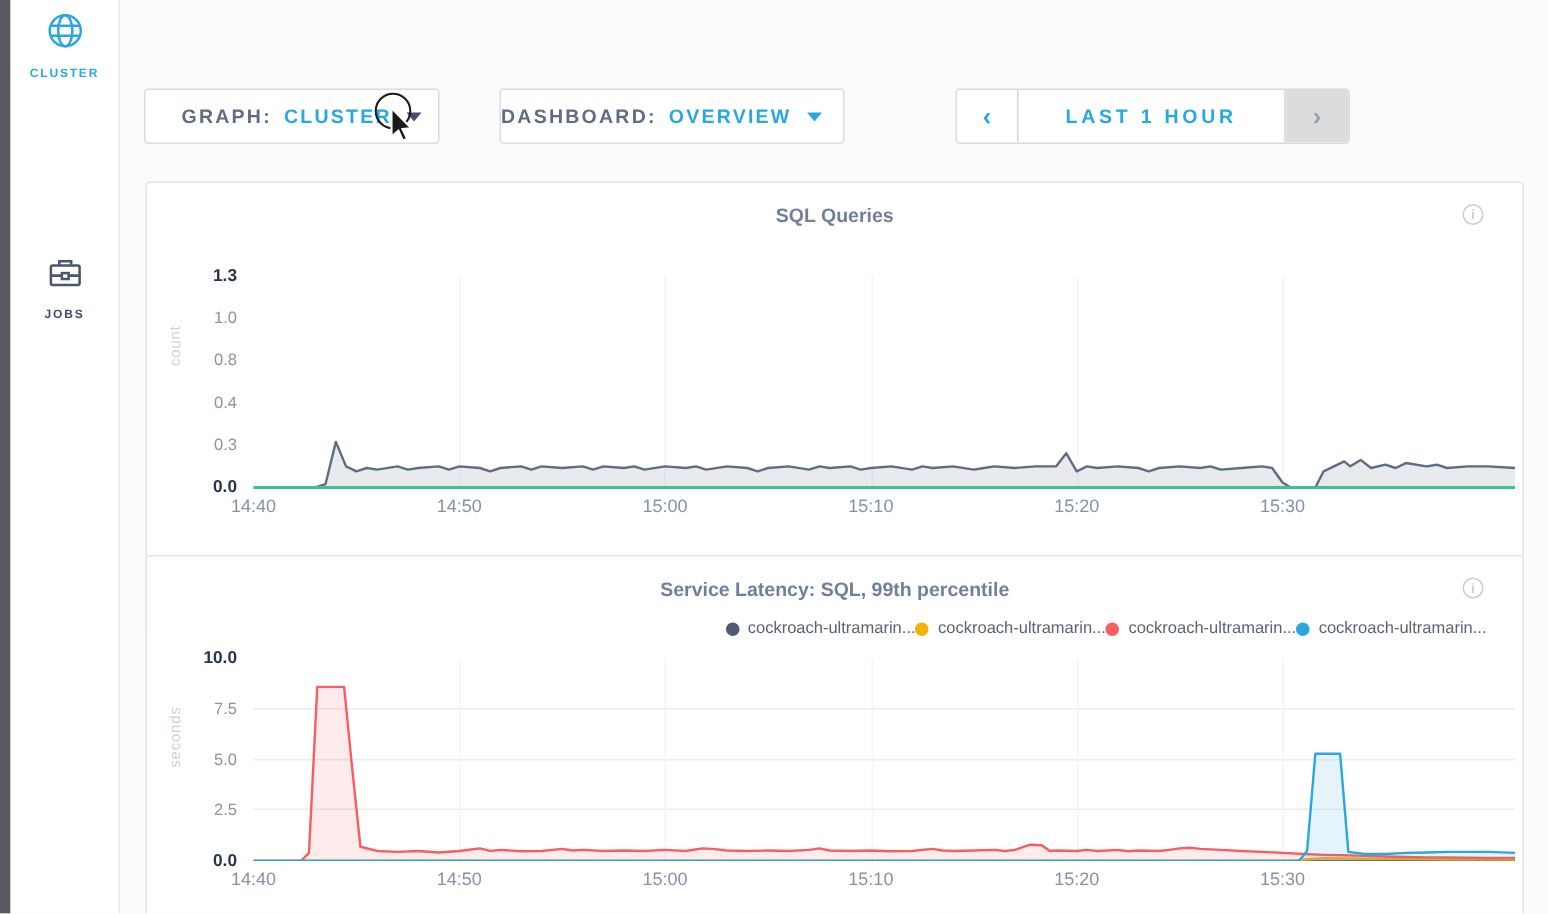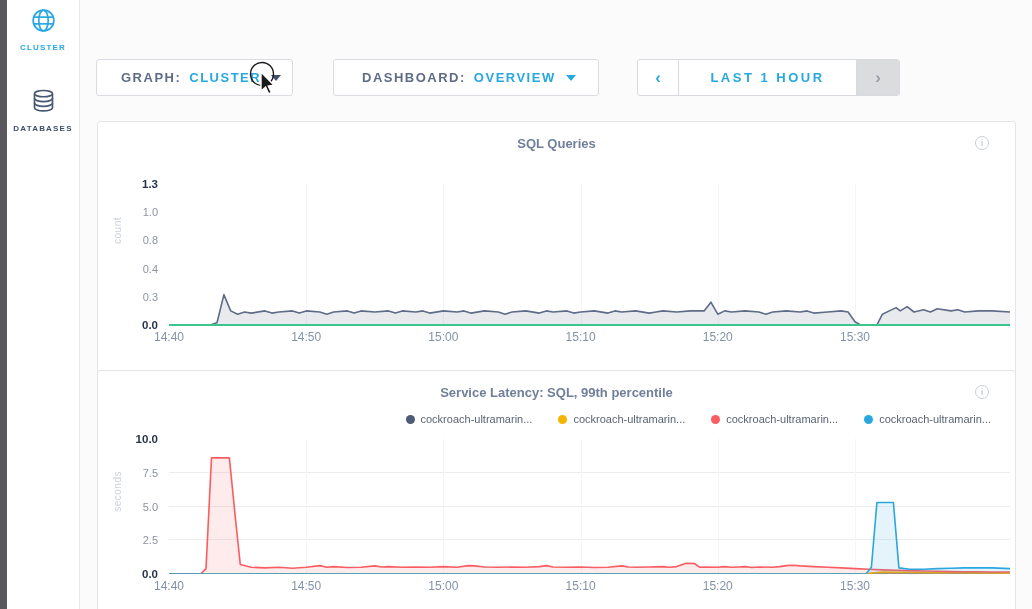--- a/index.html
+++ b/index.html
@@ -23,21 +23,21 @@
   
   .ctrl { position:absolute; top:59px; height:37px; background:#fff; border:1px solid #d9dce1;
     border-radius:3px; display:flex; align-items:center; font-size:13px; font-weight:bold;
     letter-spacing:1.5px; cursor:pointer; }
   .ctrl .k { color:#5f6c87; }
   .ctrl .v { color:#28a8e0; margin-left:8px; }
   .caret { width:0; height:0; border-left:5px solid transparent; border-right:5px solid transparent;
     border-top:6px solid #44506b; margin-left:10px; }
   .caret.cyan { border-top-color:#28a8e0; }
   #graph-dd { left:96px; width:197px; padding-left:24px; }
-  #dash-dd { left:333px; width:266px; padding-left:28px; }
+  #dash-dd { left:333px; width:230px; }
 
   .timenav { position:absolute; left:637px; top:59px; width:263px; height:37px;
     border:1px solid #d7dade; border-radius:3px; display:flex; background:#fff; overflow:hidden; }
   .tn-btn { width:40px; display:flex; align-items:center; justify-content:center;
     color:#28a8e0; font-size:17px; font-weight:bold; cursor:pointer; }
   .tn-range { flex:1; display:flex; align-items:center; justify-content:center; color:#28a8e0;
     font-size:13px; font-weight:bold; letter-spacing:2.5px; border-left:1px solid #d7dade;
     border-right:1px solid #d7dade; cursor:pointer; }
   .tn-btn.disabled { width:42px; background:#dadcdd; color:#9aa1a9; cursor:default; }
 
@@ -45,21 +45,21 @@
   .chart-card { position:absolute; left:97px; width:919px; background:#fff;
     border:1px solid #e3e5e9; border-radius:3px; }
   #card-0 { top:121px; height:306px; }
   #card-1 { top:370px; height:250px; }
   .chart-title { position:absolute; top:14px; width:100%; text-align:center; font-size:13px;
     font-weight:bold; color:#70809a; }
   .info-icon { position:absolute; top:14px; right:26px; width:14px; height:14px; border-radius:50%;
     border:1.5px solid #c9ced6; color:#c9ced6; font-size:9px; line-height:12px; text-align:center;
     font-weight:bold; cursor:pointer; }
   .legend { position:absolute; top:42px; left:0; right:24px; display:flex;
-    justify-content:flex-end; gap:26px; }
+    justify-content:flex-end; }
   .legend-item { display:flex; align-items:center; gap:6px; font-size:11px; color:#5a6473;
     cursor:pointer; }
   .legend-item .dot { width:9px; height:9px; border-radius:50%; display:inline-block; }
 
   .plot { position:absolute; left:71px; width:841px; }
   #card-0 .plot { top:62px; height:141px; }
   #card-1 .plot { top:68px; height:135px; }
   .plot svg { position:absolute; left:0; top:0; }
   .gridline-h { position:absolute; left:0; width:100%; height:1px; background:#ececef; }
   .gridline-v { position:absolute; top:0; height:100%; width:1px; background:#f4f5f7; }
@@ -87,28 +87,28 @@
   <nav class="sidebar">
     <div class="side-item active" style="top:7px">
       <svg width="27" height="27" viewBox="0 0 24 24" fill="none" stroke="#28a8e0" stroke-width="1.5">
         <circle cx="12" cy="12" r="9.2"></circle>
         <ellipse cx="12" cy="12" rx="4.2" ry="9.2"></ellipse>
         <line x1="3" y1="9" x2="21" y2="9"></line>
         <line x1="3" y1="15" x2="21" y2="15"></line>
       </svg>
       <span class="lbl">CLUSTER</span>
     </div>
-    <div class="side-item" style="top:88px">
+    <div class="side-item" style="top:168px">
       <svg width="27" height="27" viewBox="0 0 24 24" fill="none" stroke="#475872" stroke-width="1.5">
-        <ellipse cx="12" cy="5" rx="8" ry="2.8"></ellipse>
-        <path d="M4 5 v12.5 c0 1.6 3.6 2.9 8 2.9 s8 -1.3 8 -2.9 V5"></path>
-        <path d="M4 9.2 c0 1.6 3.6 2.9 8 2.9 s8 -1.3 8 -2.9"></path>
-        <path d="M4 13.4 c0 1.6 3.6 2.9 8 2.9 s8 -1.3 8 -2.9"></path>
+        <rect x="3.5" y="8" width="17" height="11.5" rx="1"></rect>
+        <path d="M8.5 8 V5.5 h7 V8"></path>
+        <rect x="10" y="12.5" width="4" height="3.5"></rect>
+        <path d="M3.5 14 h6.5 M14 14 h6.5"></path>
       </svg>
-      <span class="lbl">DATABASES</span>
+      <span class="lbl">JOBS</span>
     </div>
   </nav>
 
 
   <div class="ctrl" id="graph-dd">
     <span class="k">GRAPH:</span>
     <span class="v">CLUSTER</span>
     <span class="caret"></span>
   </div>
 

